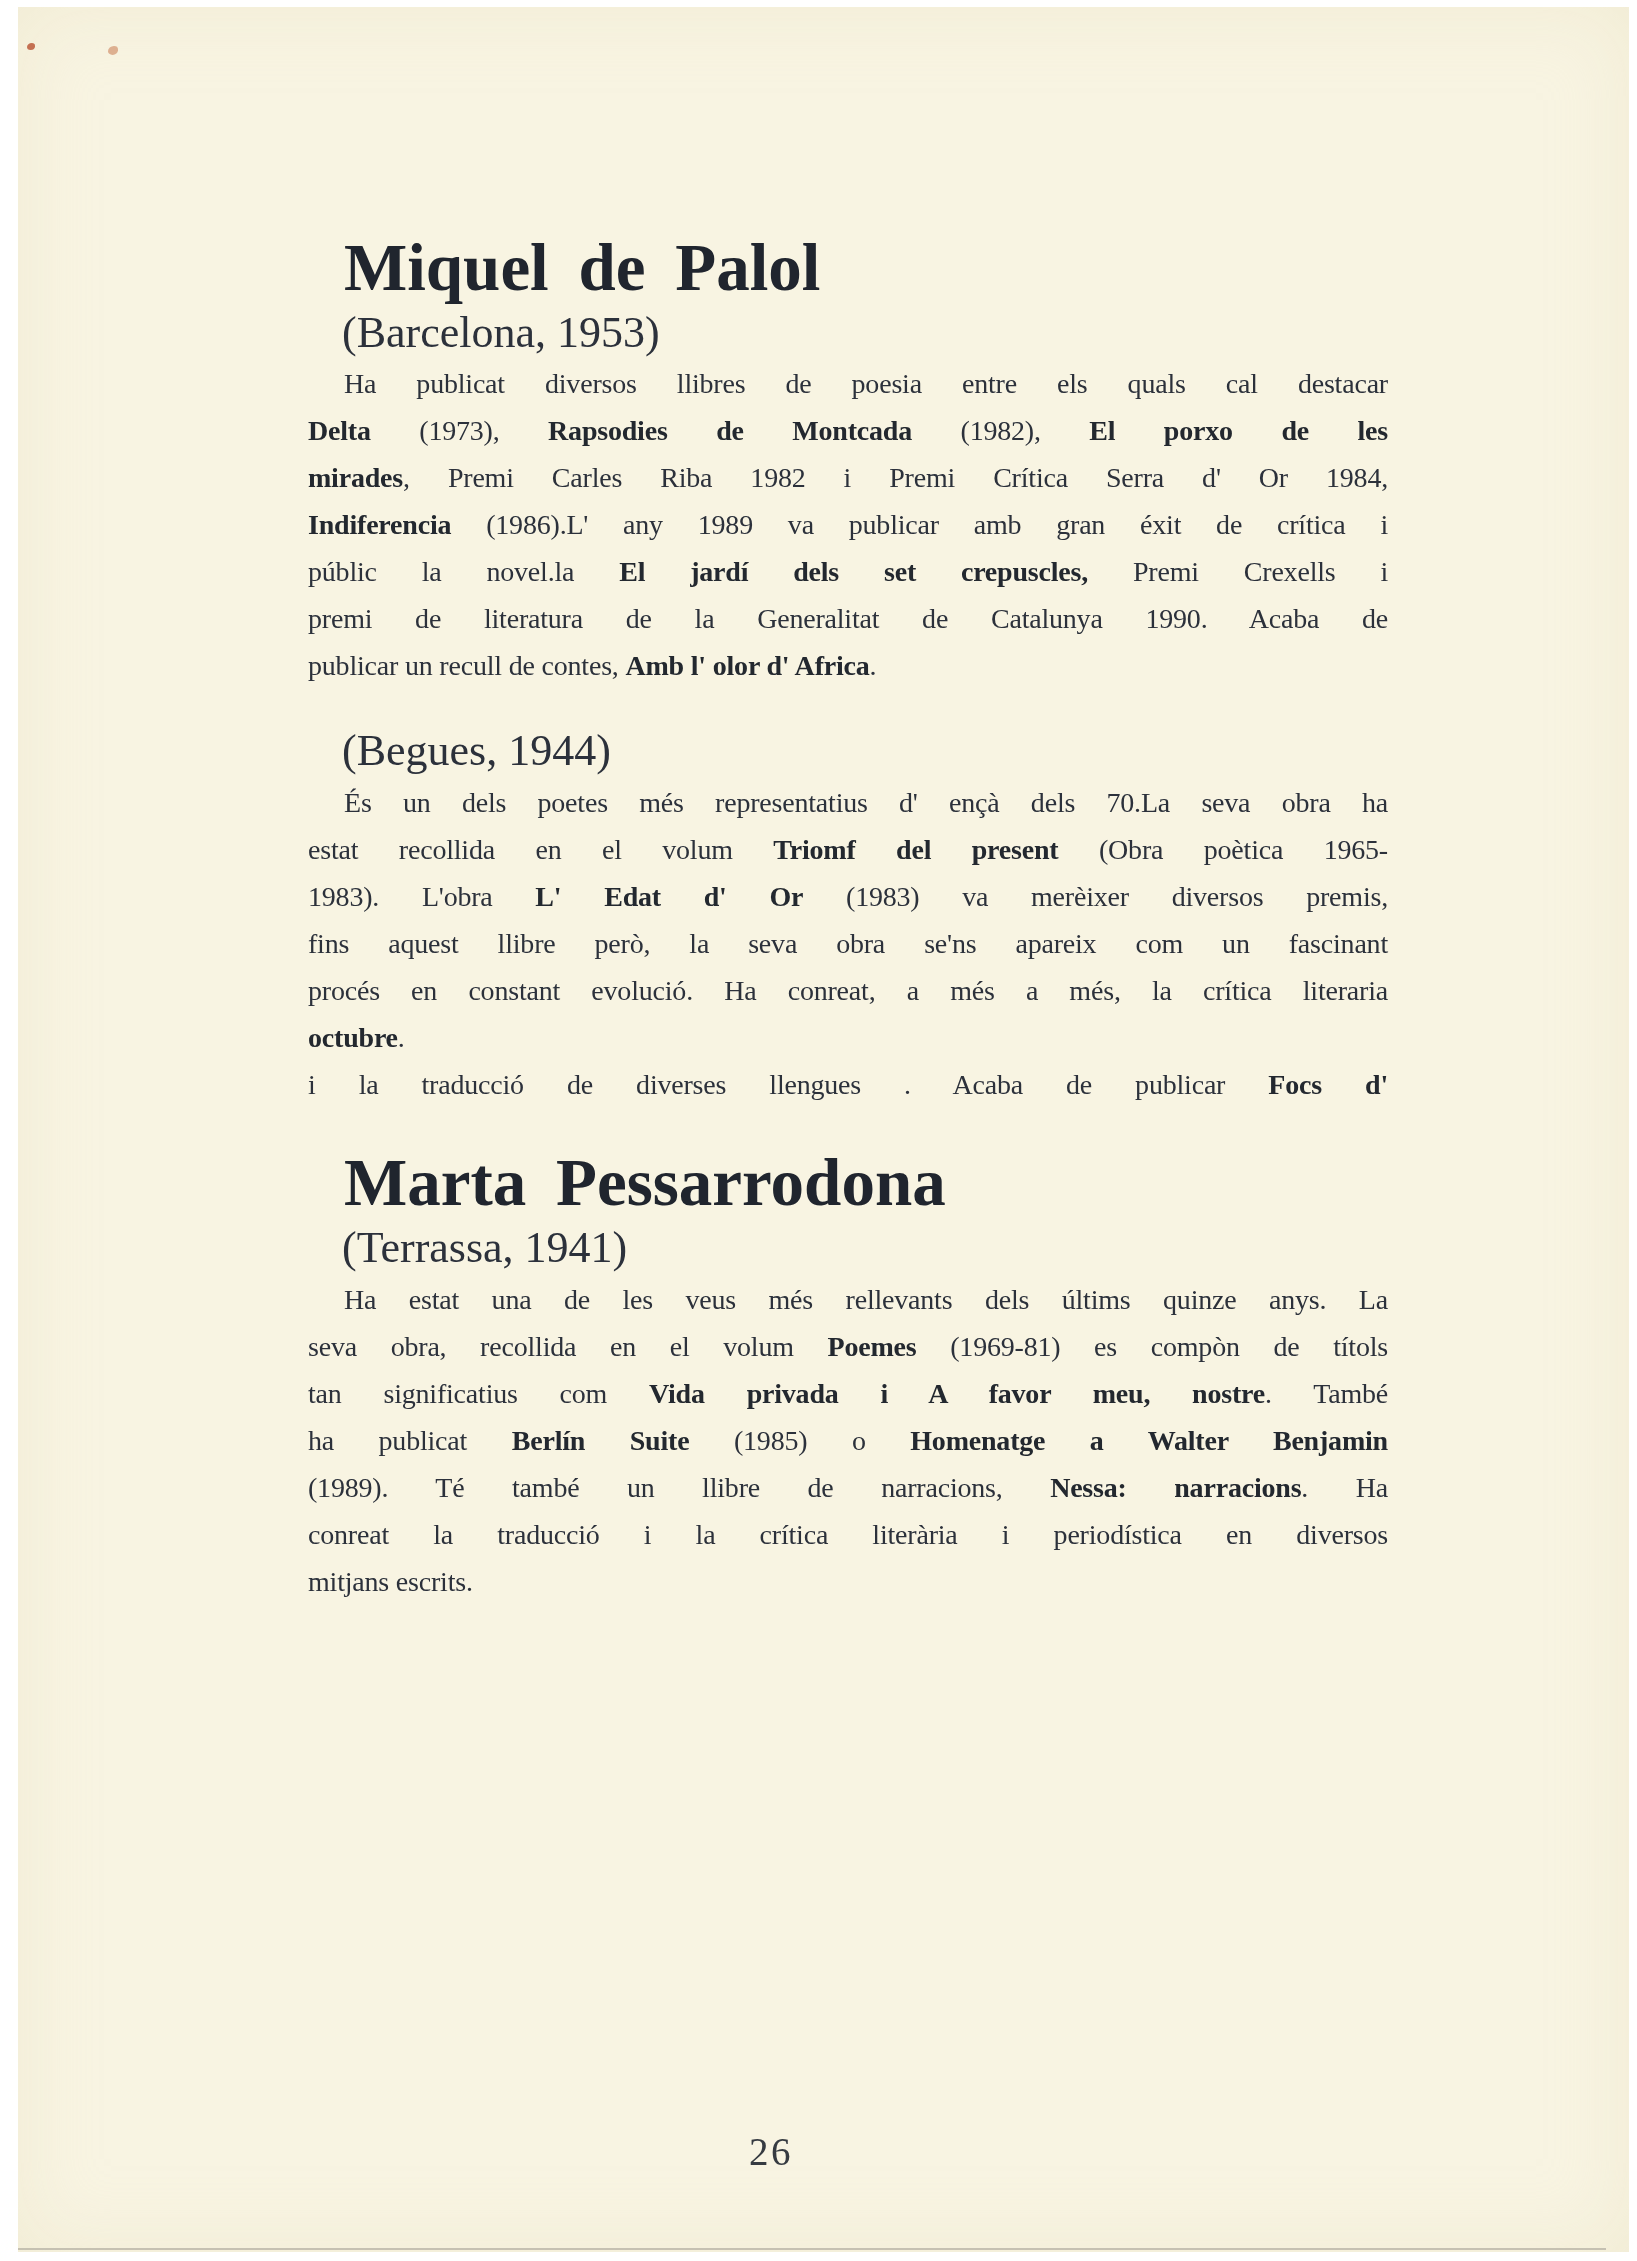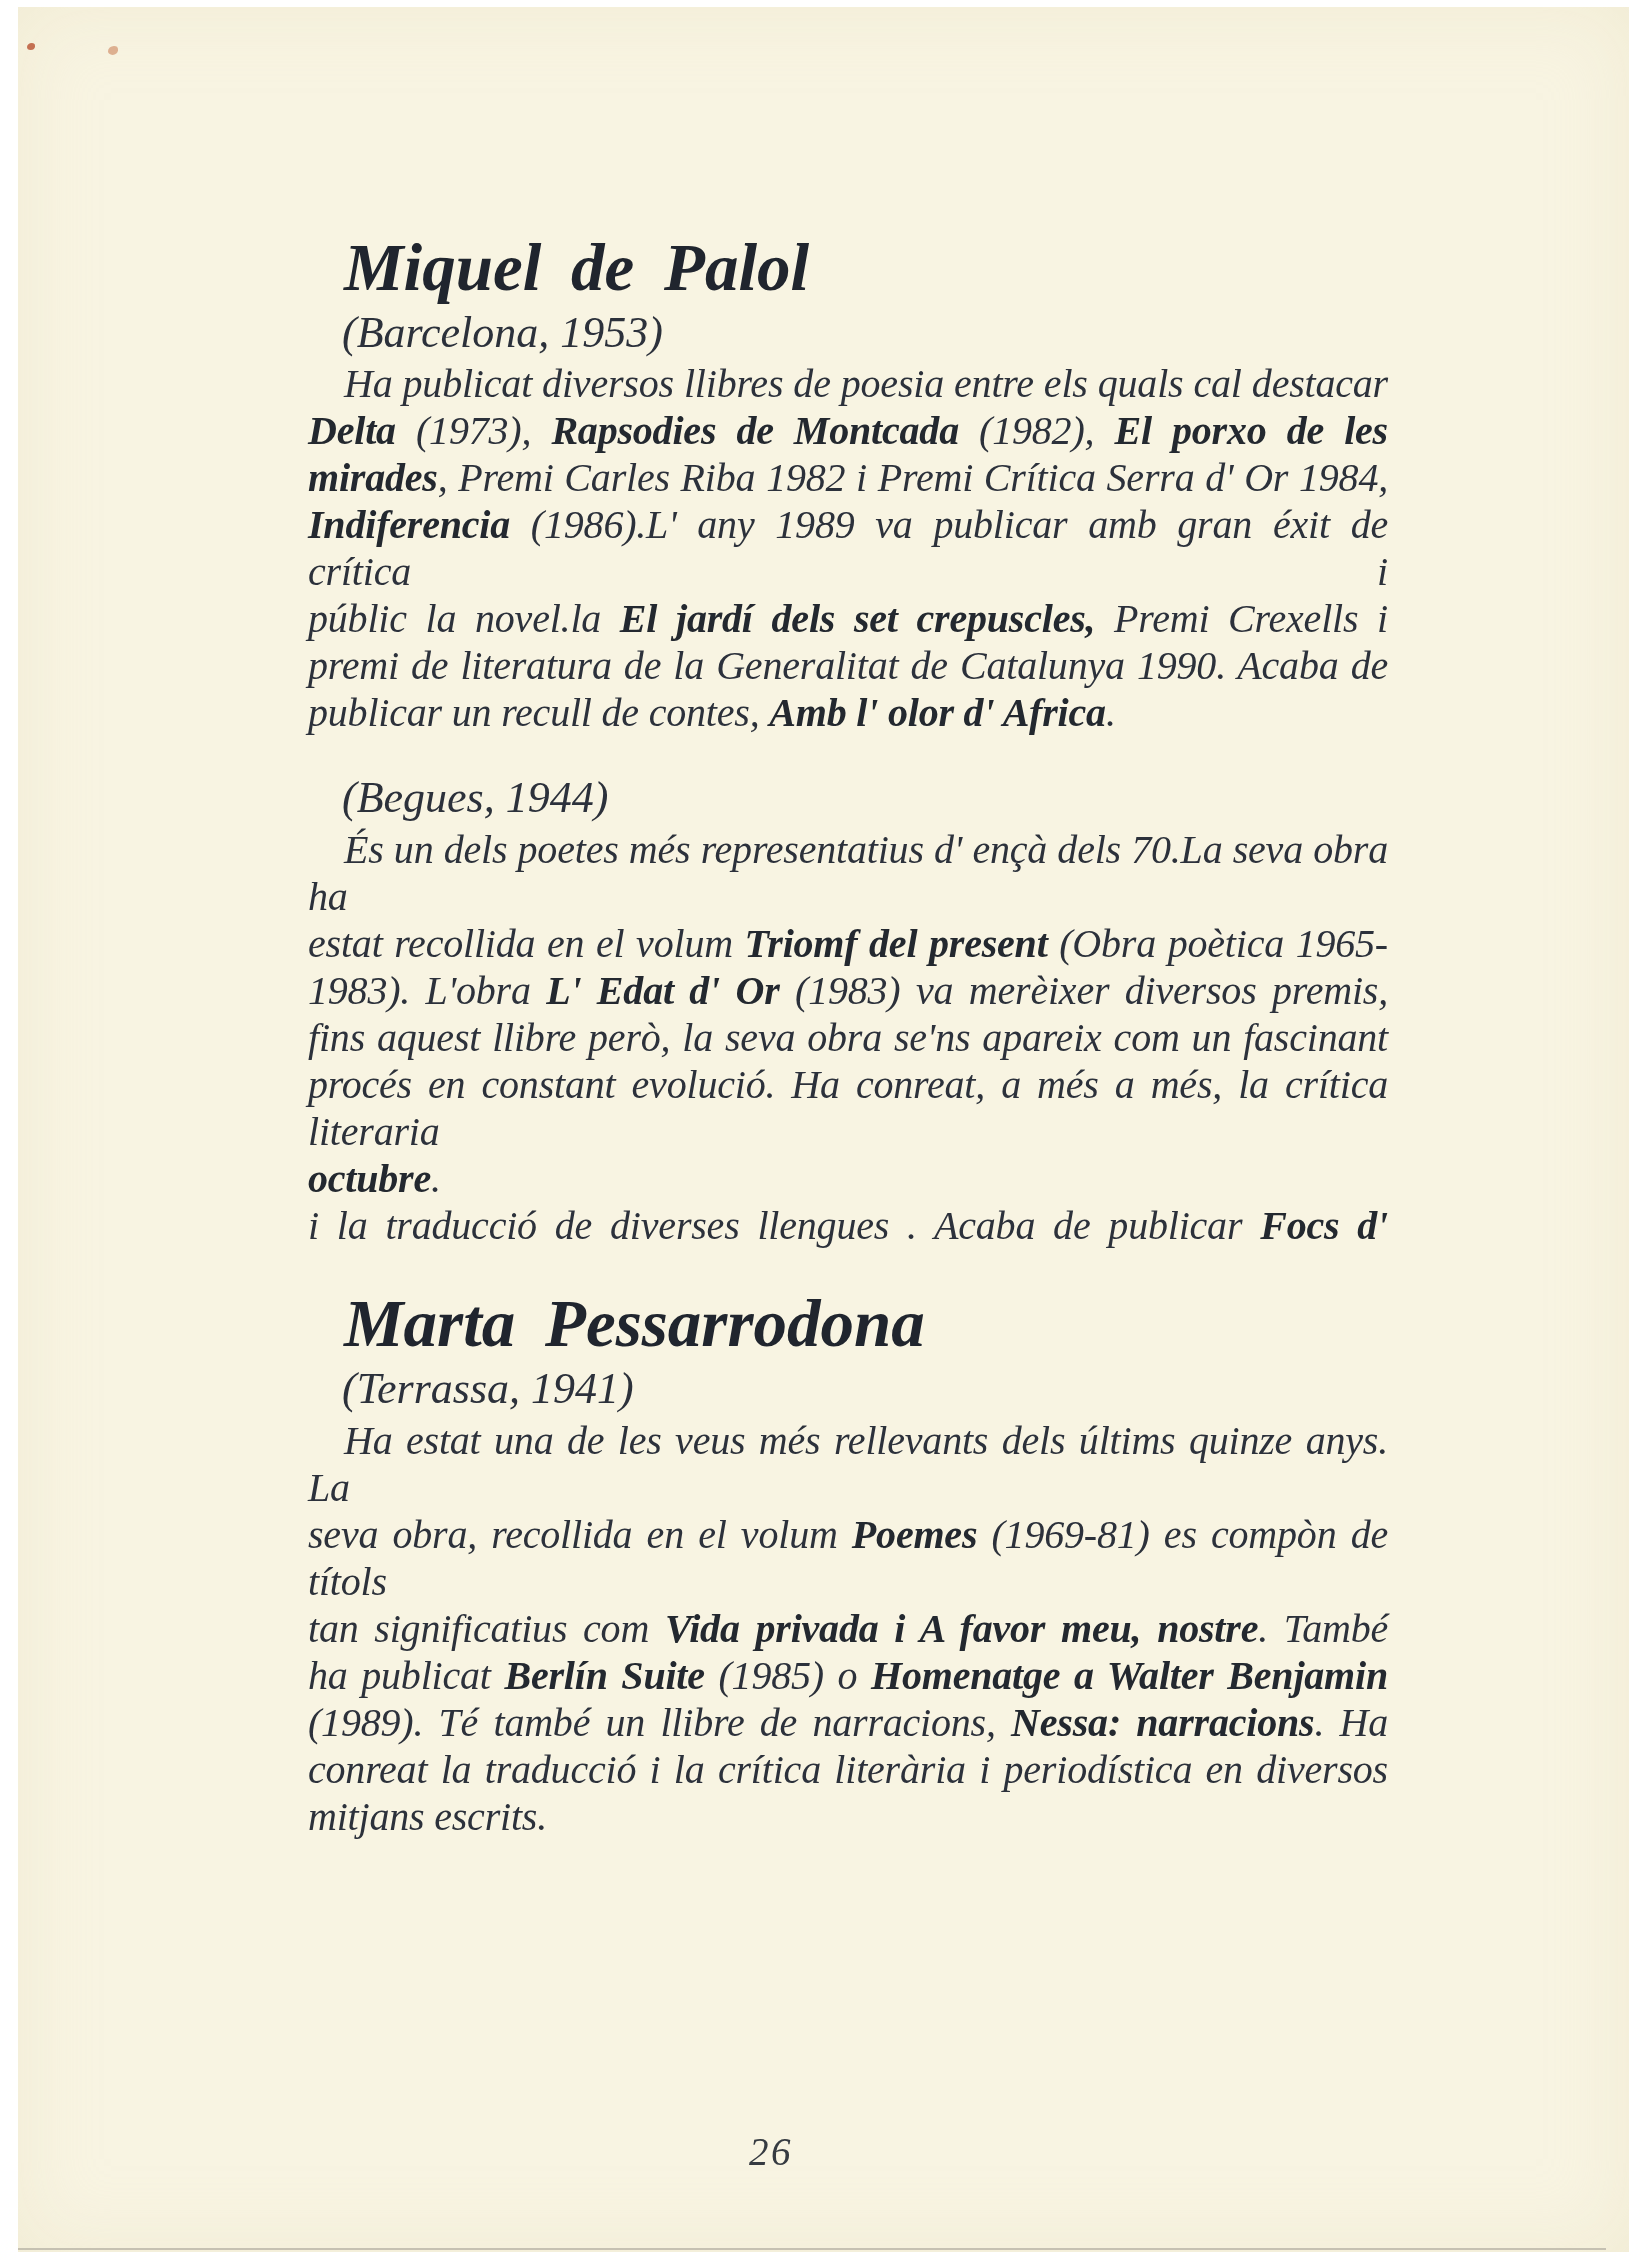--- a/index.html
+++ b/index.html
@@ -1,31 +1,31 @@
 <!DOCTYPE html>
 <html style="font-size:10.4px"><head>
 <meta charset="utf-8">
 <style>
   html,body{margin:0;padding:0;background:#fdfdfa;}
   .canvas{position:relative;width:1638px;height:2261px;background:#ffffff;overflow:hidden;
-          font-family:"Liberation Serif","DejaVu Serif",serif;font-style:italic;}
+          font-family:"Liberation Serif","DejaVu Serif",serif;}
   .paper{position:absolute;left:18px;top:6.5px;right:9px;bottom:9px;background:#f8f4e2;
          box-shadow:inset 0 0 78px rgba(230,220,185,.35);}
   .edge-line{position:absolute;left:0;right:23.4px;bottom:1.9px;height:1.9px;background:#b5b1a4;opacity:.75;}
   .speckle{position:absolute;border-radius:60% 40% 55% 45%;}
   .speckle.s1{left:9px;top:36px;width:8.4px;height:7.1px;background:#b8502f;opacity:.8;}
   .speckle.s2{left:90px;top:39px;width:10.4px;height:9px;background:#c8784f;opacity:.55;}
   .content{position:absolute;left:290px;top:225px;width:1080px;color:#2c313b;}
   .author-section{margin:0;}
   .author-section + .author-section{margin-top:39px;}
   .author-name{font-size:67px;line-height:71px;margin:0 0 7.8px 36px;font-weight:bold;
                color:#20252e;word-spacing:13px;letter-spacing:0px;white-space:nowrap;}
   .origin{font-size:44px;line-height:45px;margin:0 0 5.2px 34px;color:#2c313b;}
   .para{margin:0;}
-  .line{font-size:40px;line-height:47px;letter-spacing:-0.2px;
+  .line{font-size:28px;line-height:47px;letter-spacing:-0.2px;
         text-align:justify;text-align-last:justify;white-space:normal;}
   .line.indent{text-indent:36px;}
   .line.last{text-align-last:left;}
   .line .b{font-weight:bold;color:#23282f;}
   .pageno{position:absolute;left:731px;top:2122px;font-size:39px;color:#363b41;letter-spacing:2.6px;}
 </style>
 </head>
 <body>
 
 <div class="canvas">

